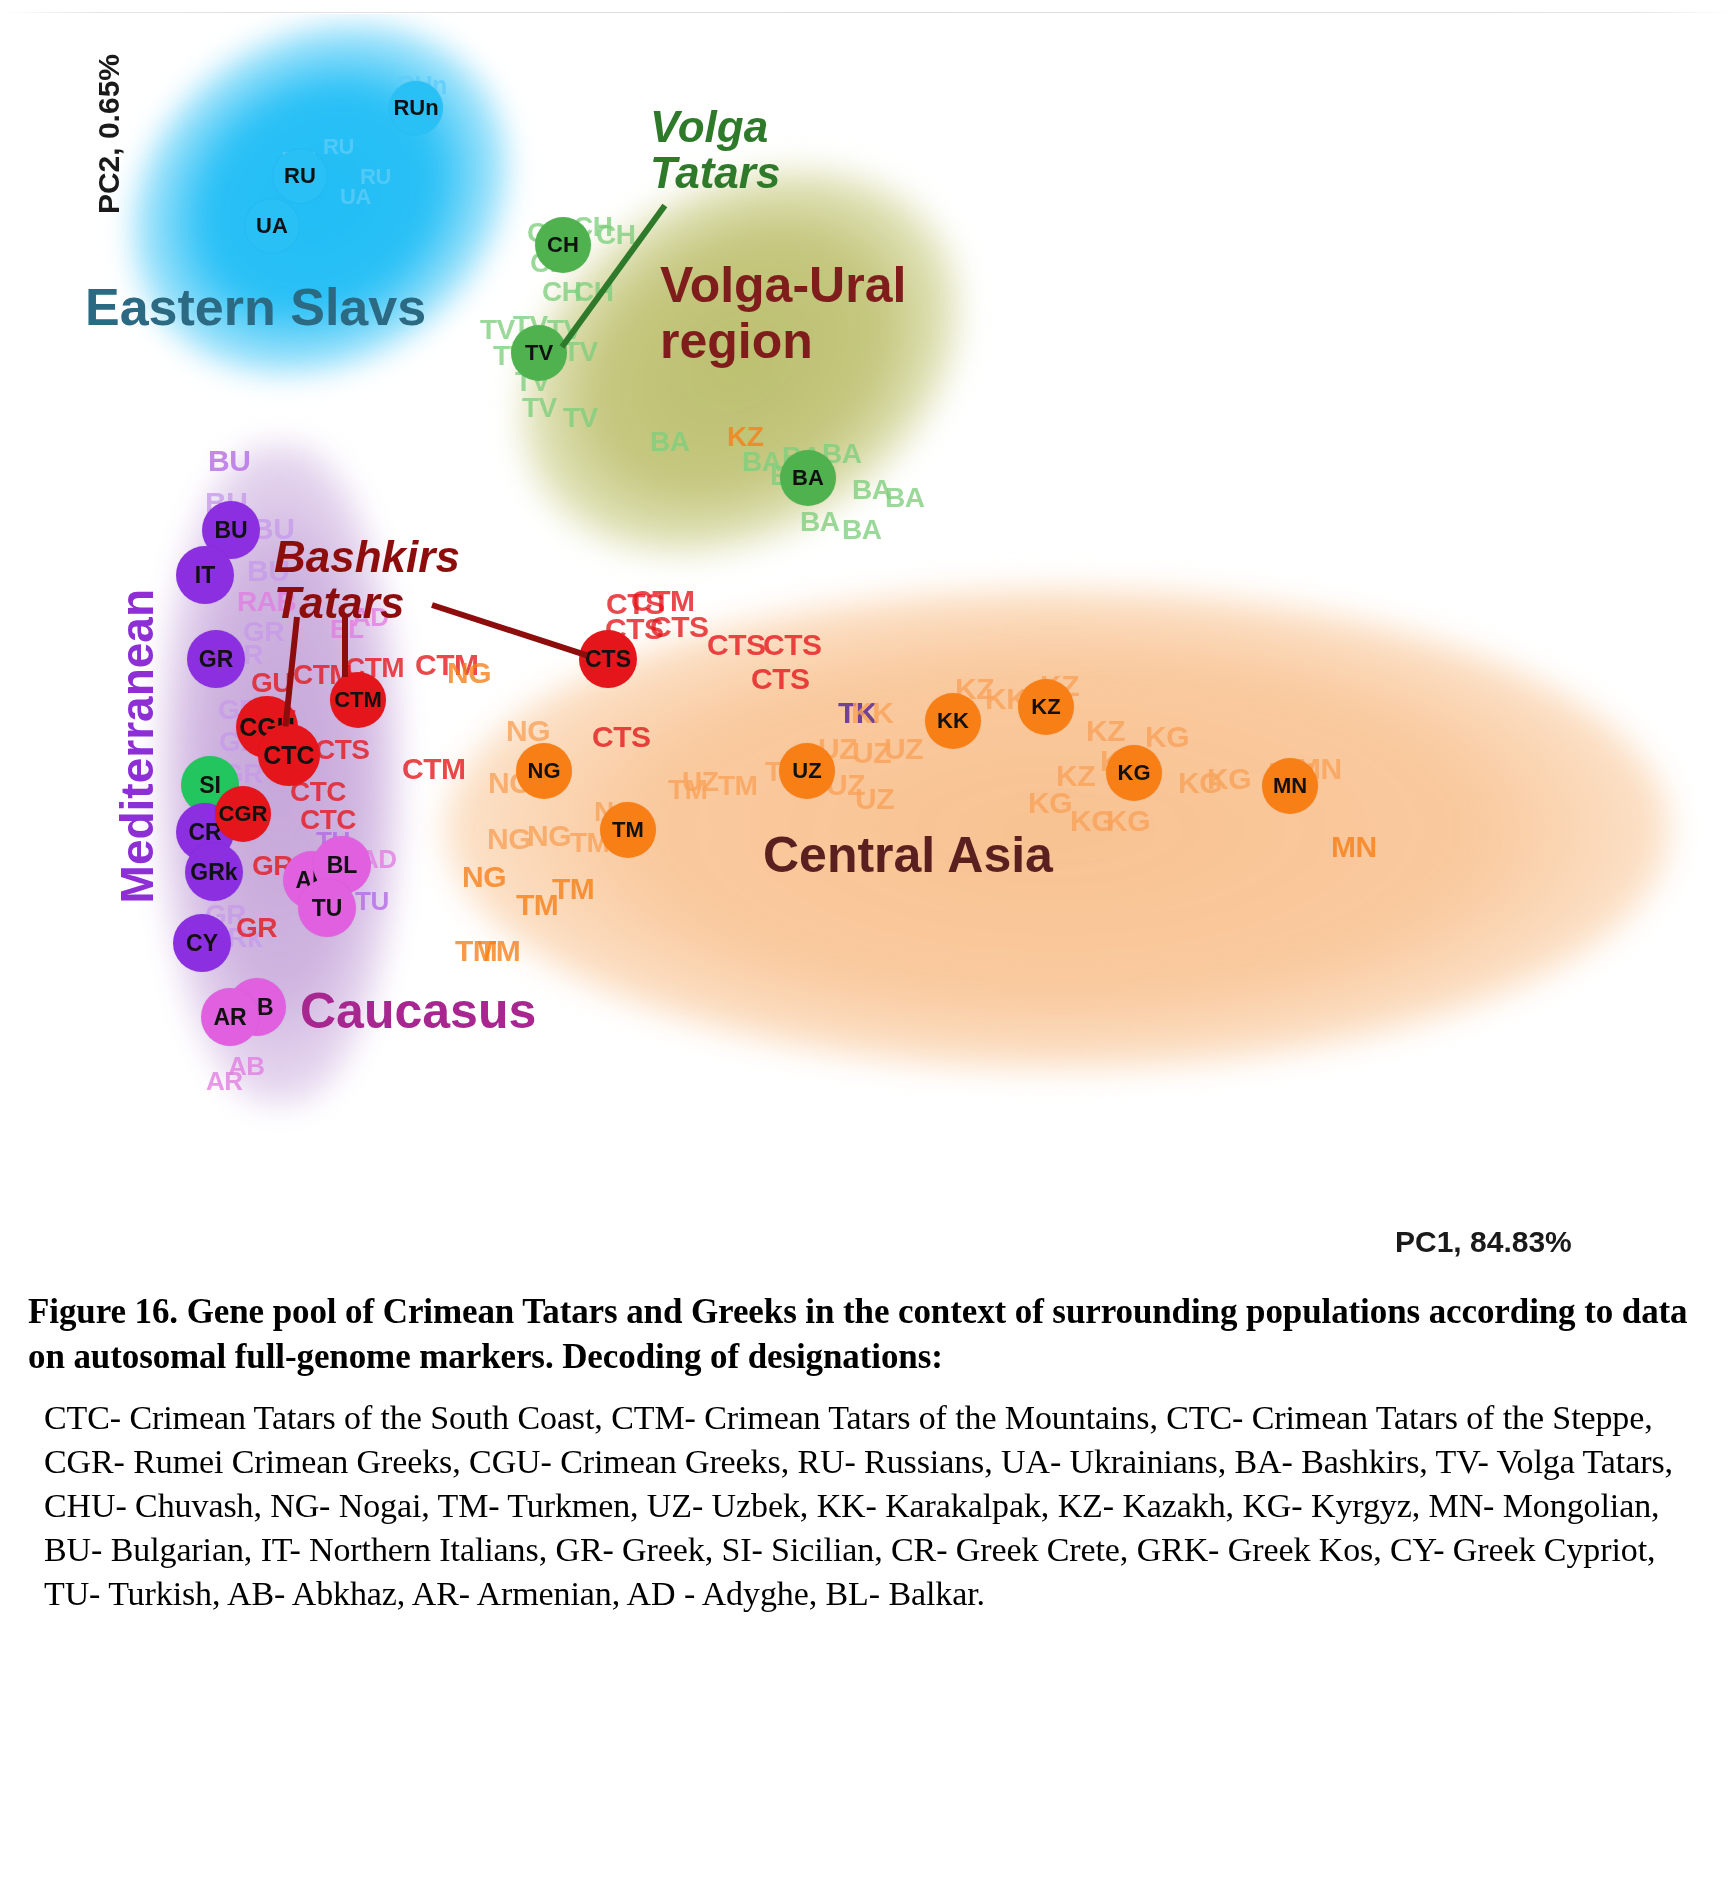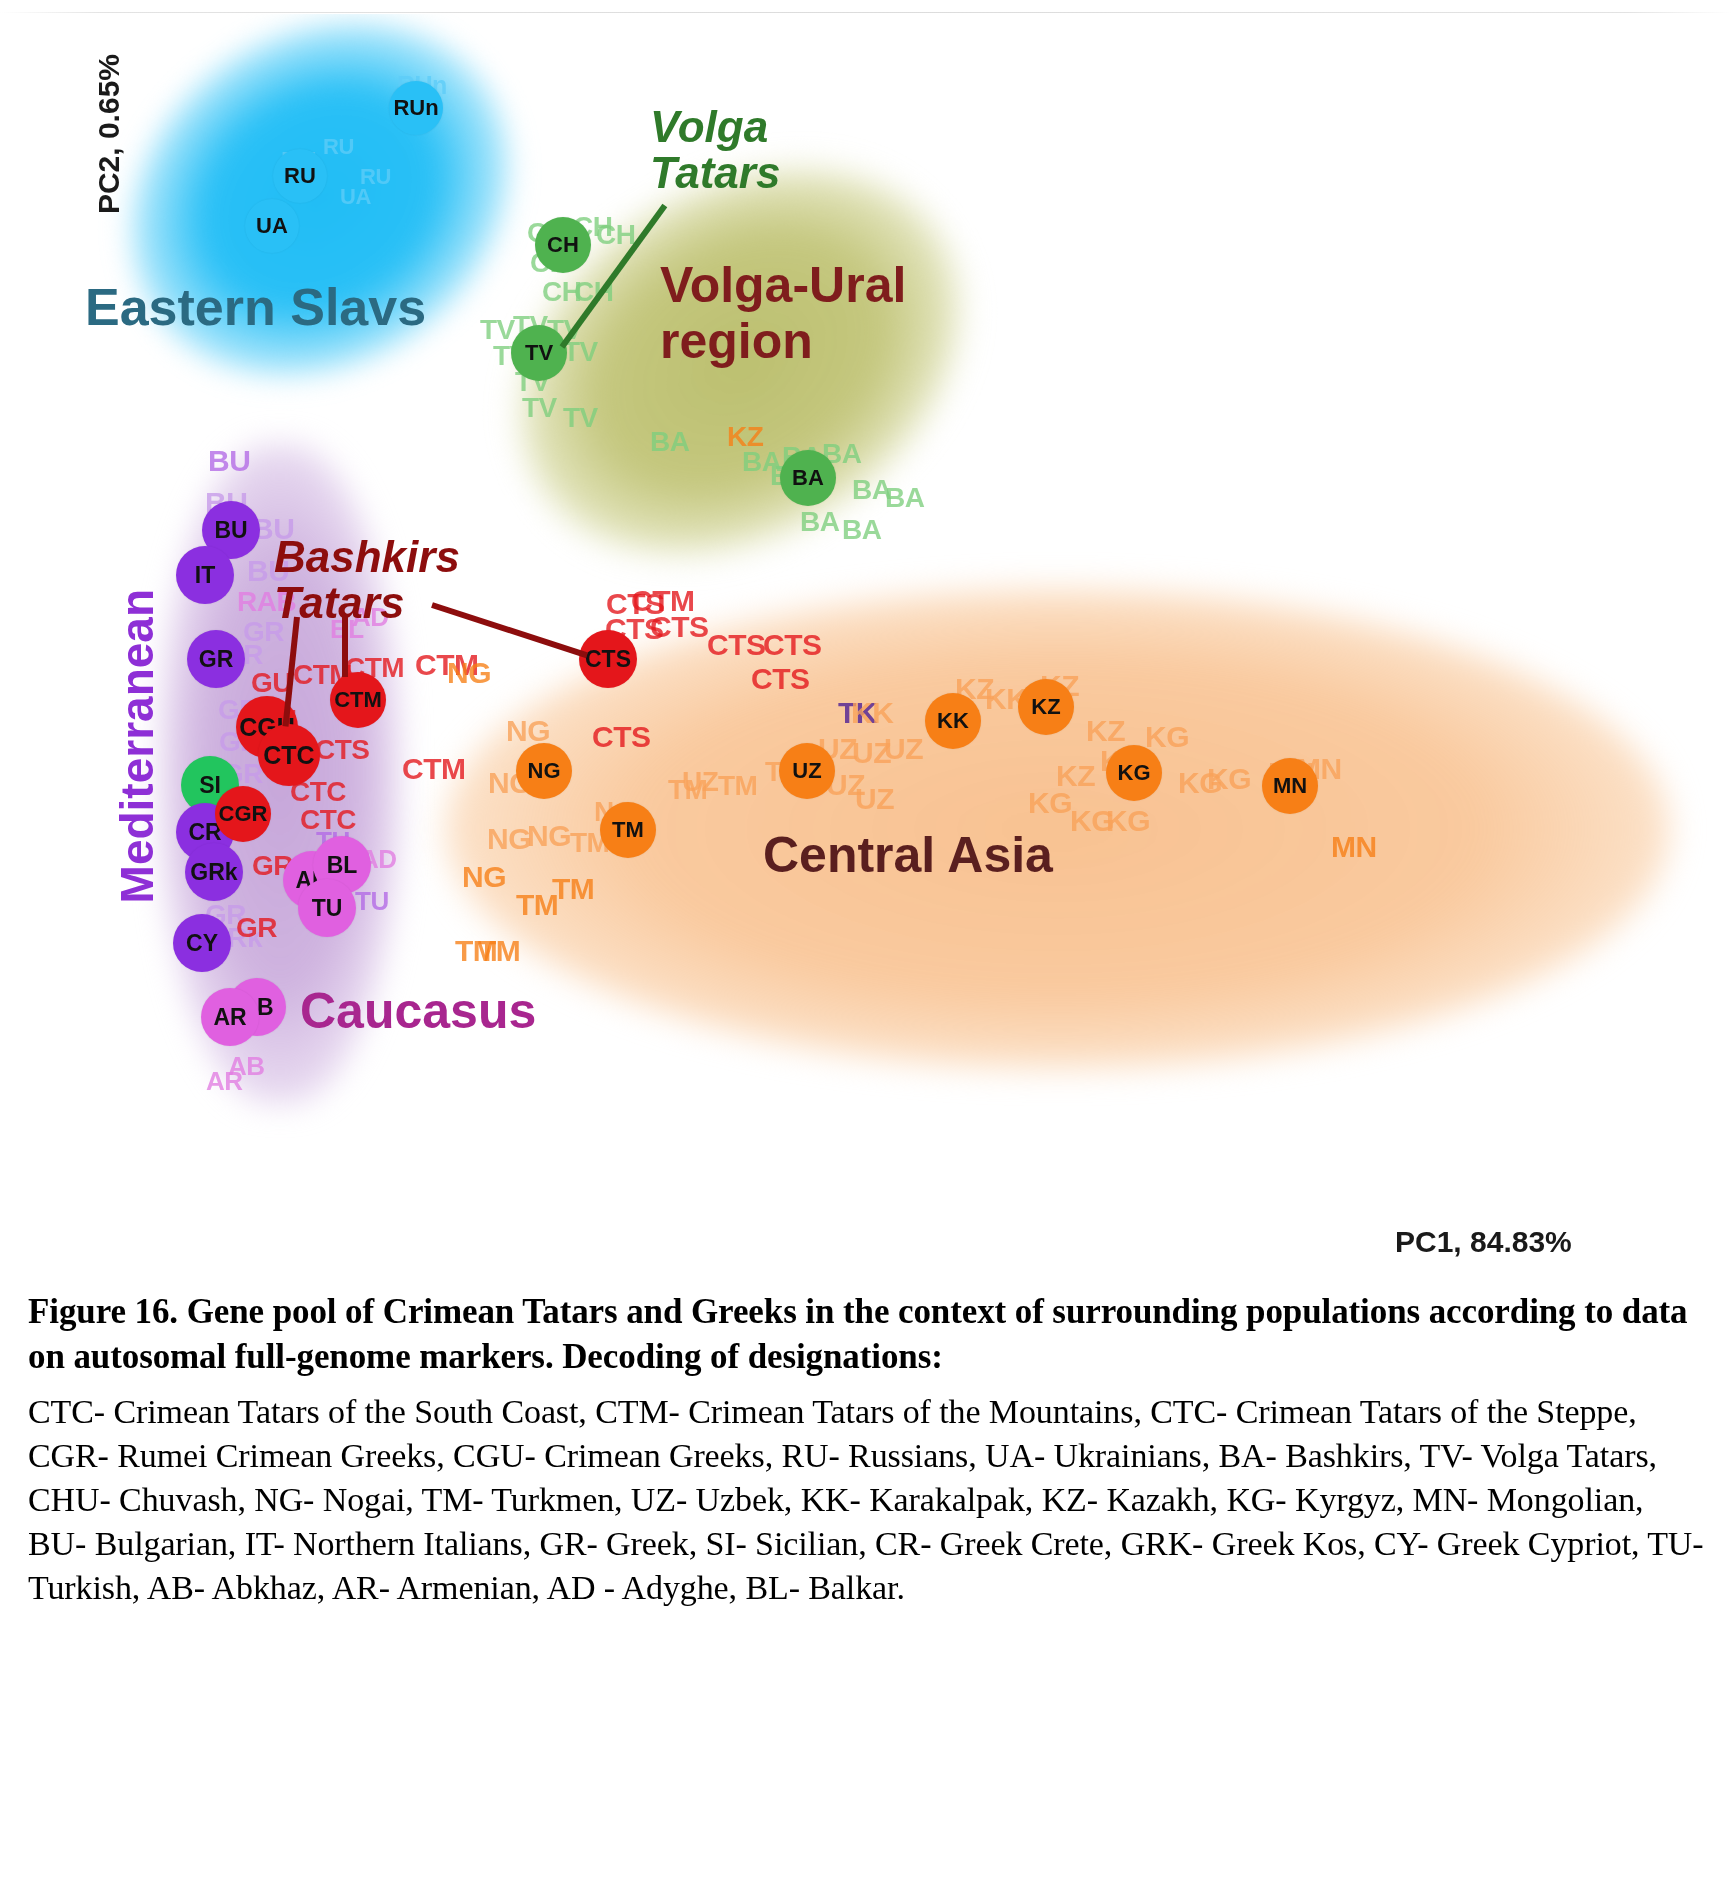--- a/index.html
+++ b/index.html
@@ -75,21 +75,21 @@
     position:absolute; left:28px; top:1290px; width:1676px;
   }
   #caption-title {
     font-family:"Liberation Serif", serif;
     font-weight:700; font-size:35px; line-height:1.28;
     color:#000; letter-spacing:-.1px; margin:0 0 10px 0;
   }
   #caption-body {
     font-family:"Liberation Serif", serif;
     font-weight:400; font-size:34px; line-height:1.30;
-    color:#000; letter-spacing:-.1px; margin:0;
+    color:#000; letter-spacing:-.1px; margin:16px;
   }
 </style>
 </head>
 <body>
 
 <div id="top-rule"></div>
 
 <div id="plot">
 
   <div class="blob" id="blob-slavs"></div>

